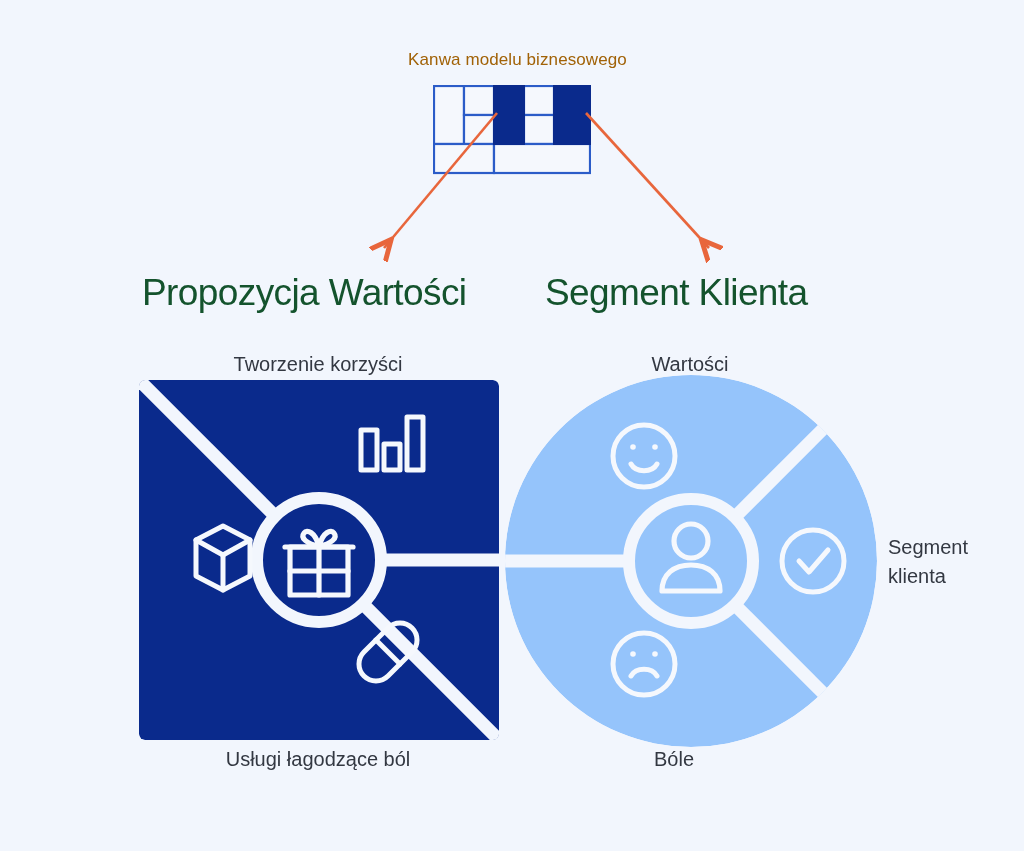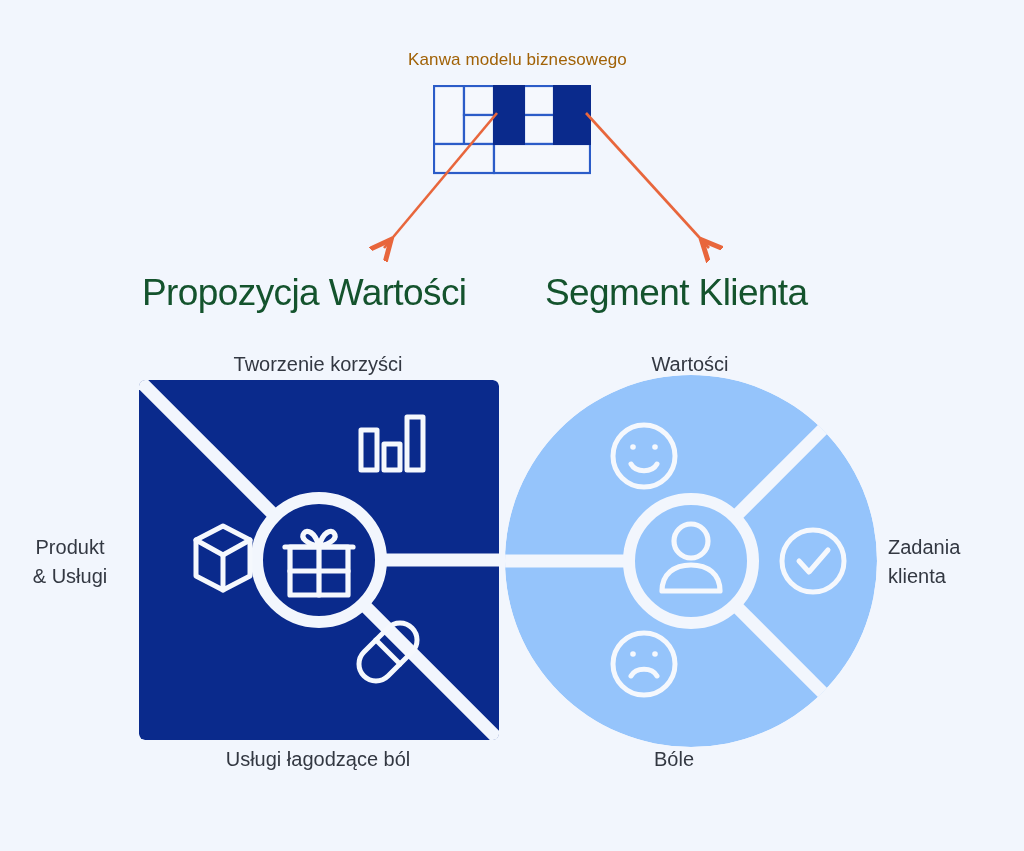--- a/index.html
+++ b/index.html
@@ -78,26 +78,24 @@
     </defs>
     <line x1="497" y1="113" x2="384" y2="248" stroke="#E8663C" stroke-width="2.6" marker-end="url(#ah)"></line>
     <line x1="586" y1="113" x2="709" y2="248" stroke="#E8663C" stroke-width="2.6" marker-end="url(#ah2)"></line>
   </svg>
 
   <div class="heading" id="h-left">Propozycja Wartości</div>
   <div class="heading" id="h-right">Segment Klienta</div>
 
   <div class="lbl c" id="lbl-vp-top">Tworzenie korzyści</div>
   <div class="lbl c" id="lbl-vp-bot">Usługi łagodzące ból</div>
-  <div class="lbl" id="lbl-vp-left">Produkt
-&amp; Usługi</div>
 
   <div class="lbl c" id="lbl-cs-top">Wartości</div>
   <div class="lbl c" id="lbl-cs-bot">Bóle</div>
-  <div class="lbl" id="lbl-cs-right">Zadania
+  <div class="lbl" id="lbl-cs-right">Segment
 klienta</div>
 
   <svg id="vp" width="360" height="360" viewBox="0 0 360 360">
     <defs>
       <clipPath id="sqclip">
           <rect x="0" y="0" width="360" height="360" rx="6"></rect>
         </clipPath>
     </defs>
     <g clip-path="url(#sqclip)">
       <rect x="0" y="0" width="360" height="360" rx="6" fill="#0A2A8C"></rect>

